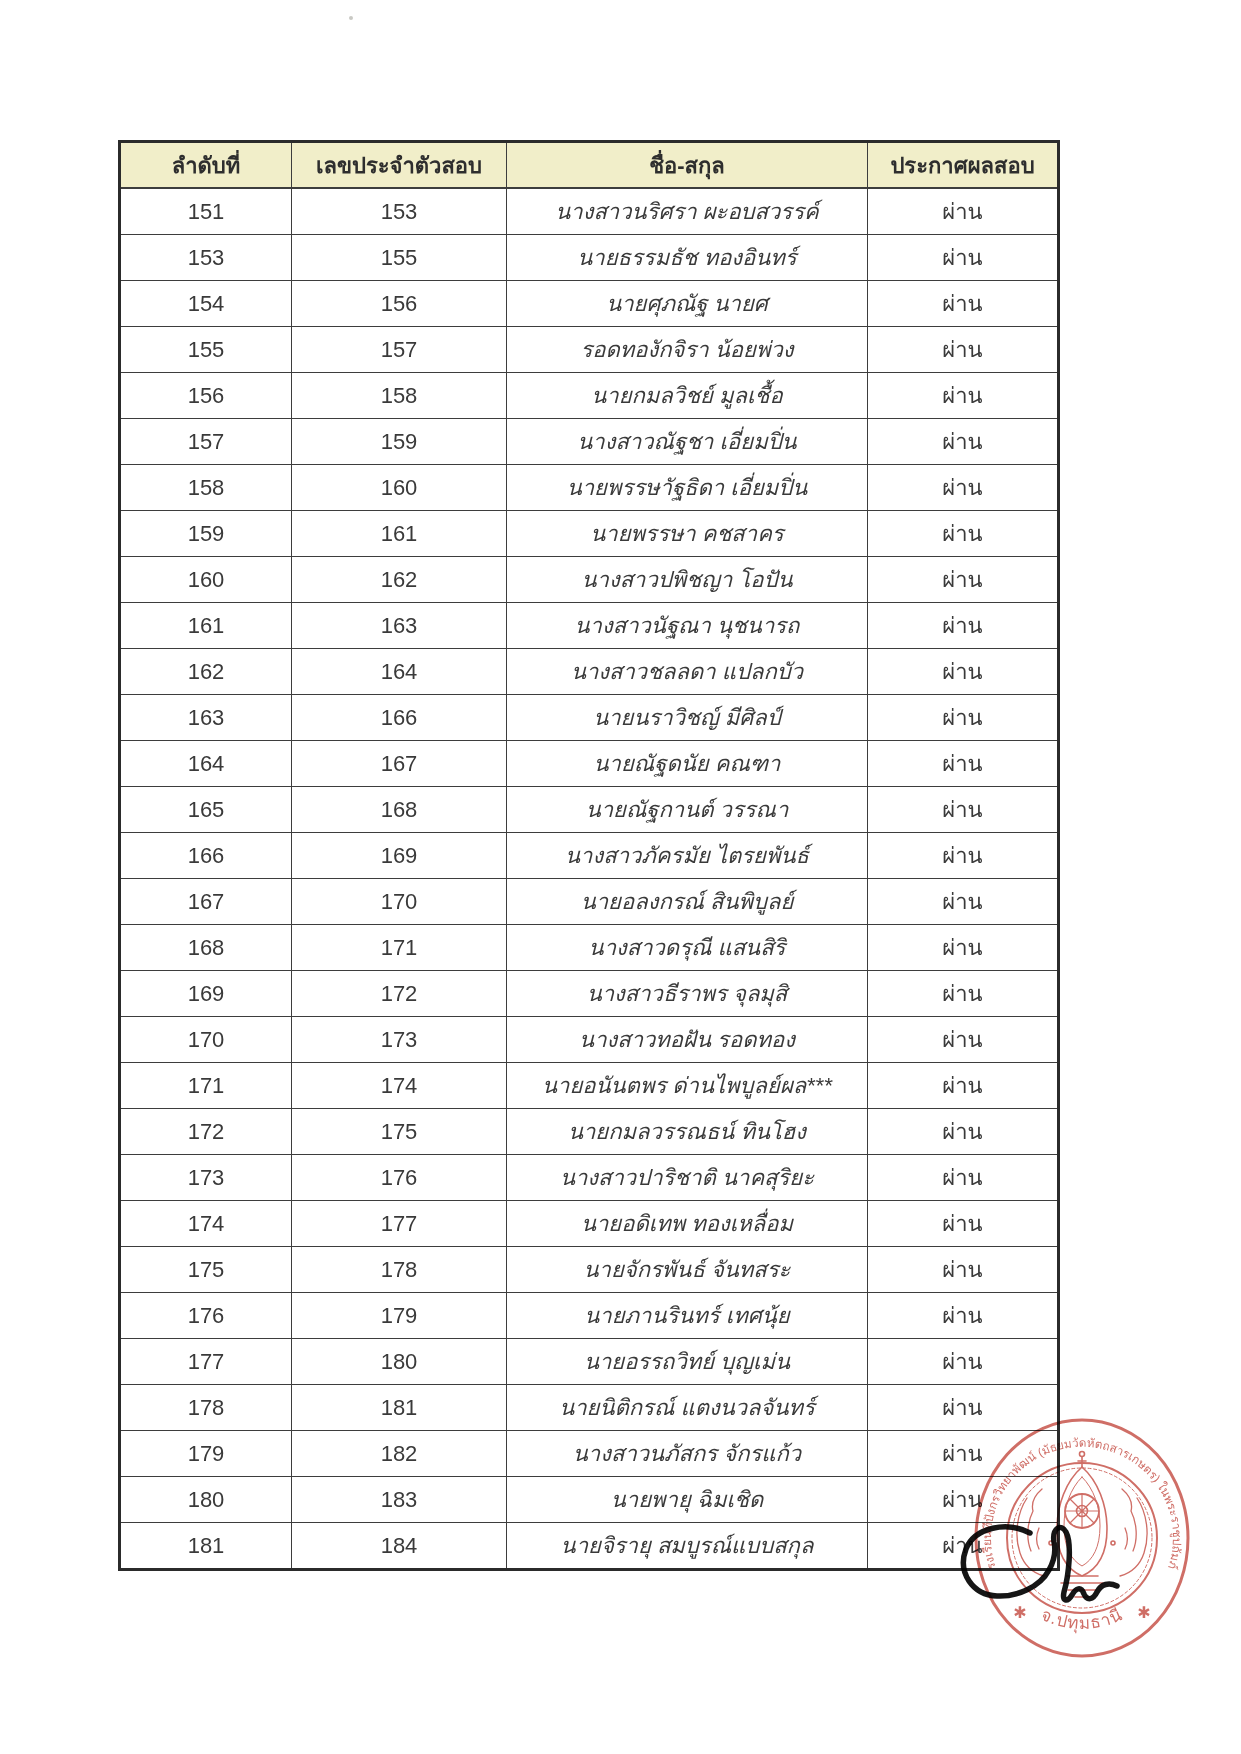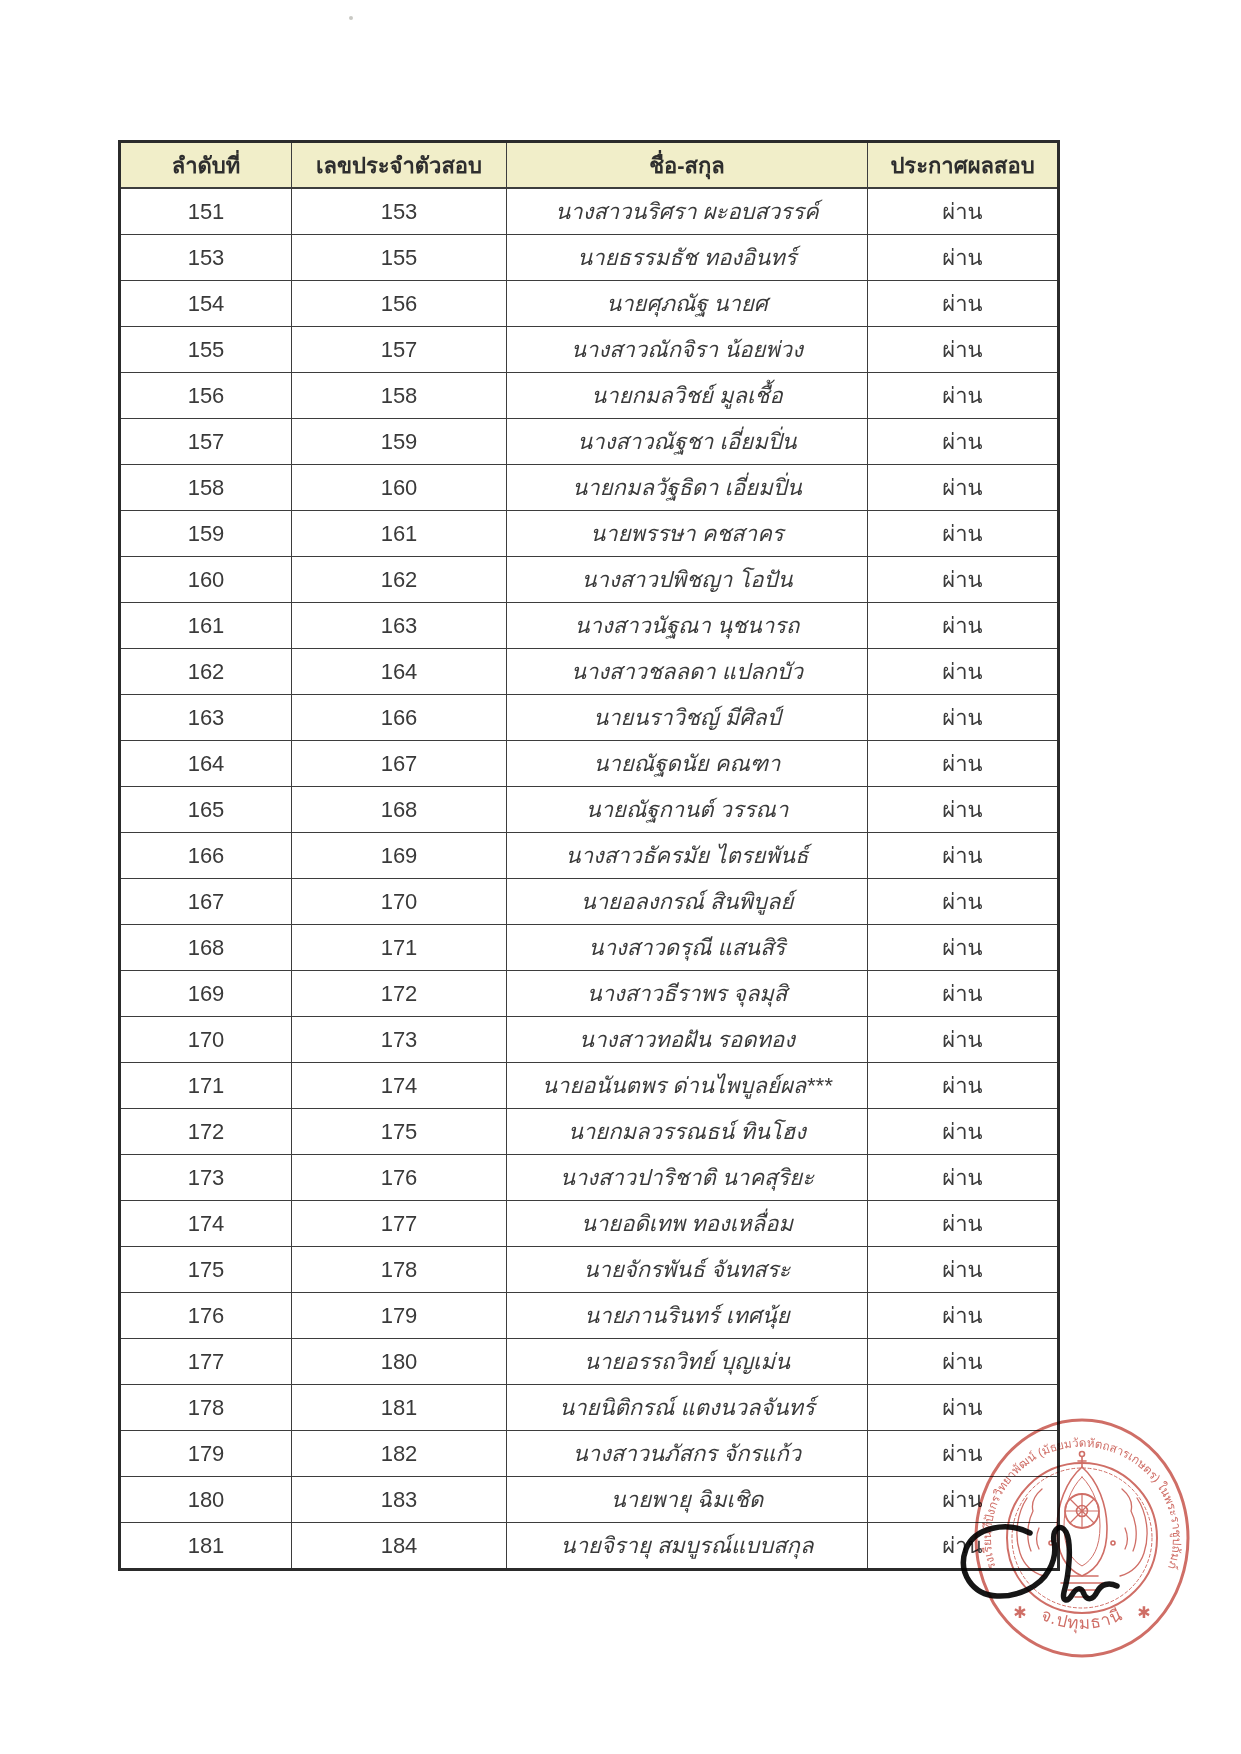--- a/index.html
+++ b/index.html
@@ -94,39 +94,39 @@
     </tr>
         <tr>
       <td class="no-cell">154</td>
       <td class="id-cell">156</td>
       <td class="name-cell">นายศุภณัฐ นายศ</td>
       <td class="result-cell">ผ่าน</td>
     </tr>
         <tr>
       <td class="no-cell">155</td>
       <td class="id-cell">157</td>
-      <td class="name-cell">นางสาวณักจิรา น้อยพ่วง</td>
+      <td class="name-cell">รอดทองักจิรา น้อยพ่วง</td>
       <td class="result-cell">ผ่าน</td>
     </tr>
         <tr>
       <td class="no-cell">156</td>
       <td class="id-cell">158</td>
       <td class="name-cell">นายกมลวิชย์ มูลเชื้อ</td>
       <td class="result-cell">ผ่าน</td>
     </tr>
         <tr>
       <td class="no-cell">157</td>
       <td class="id-cell">159</td>
       <td class="name-cell">นางสาวณัฐชา เอี่ยมปิ่น</td>
       <td class="result-cell">ผ่าน</td>
     </tr>
         <tr>
       <td class="no-cell">158</td>
       <td class="id-cell">160</td>
-      <td class="name-cell">นายกมลวัฐธิดา เอี่ยมปิ่น</td>
+      <td class="name-cell">นายพรรษาัฐธิดา เอี่ยมปิ่น</td>
       <td class="result-cell">ผ่าน</td>
     </tr>
         <tr>
       <td class="no-cell">159</td>
       <td class="id-cell">161</td>
       <td class="name-cell">นายพรรษา คชสาคร</td>
       <td class="result-cell">ผ่าน</td>
     </tr>
         <tr>
       <td class="no-cell">160</td>
@@ -160,21 +160,21 @@
     </tr>
         <tr>
       <td class="no-cell">165</td>
       <td class="id-cell">168</td>
       <td class="name-cell">นายณัฐกานต์ วรรณา</td>
       <td class="result-cell">ผ่าน</td>
     </tr>
         <tr>
       <td class="no-cell">166</td>
       <td class="id-cell">169</td>
-      <td class="name-cell">นางสาวธัครมัย ไตรยพันธ์</td>
+      <td class="name-cell">นางสาวภัครมัย ไตรยพันธ์</td>
       <td class="result-cell">ผ่าน</td>
     </tr>
         <tr>
       <td class="no-cell">167</td>
       <td class="id-cell">170</td>
       <td class="name-cell">นายอลงกรณ์ สินพิบูลย์</td>
       <td class="result-cell">ผ่าน</td>
     </tr>
         <tr>
       <td class="no-cell">168</td>

